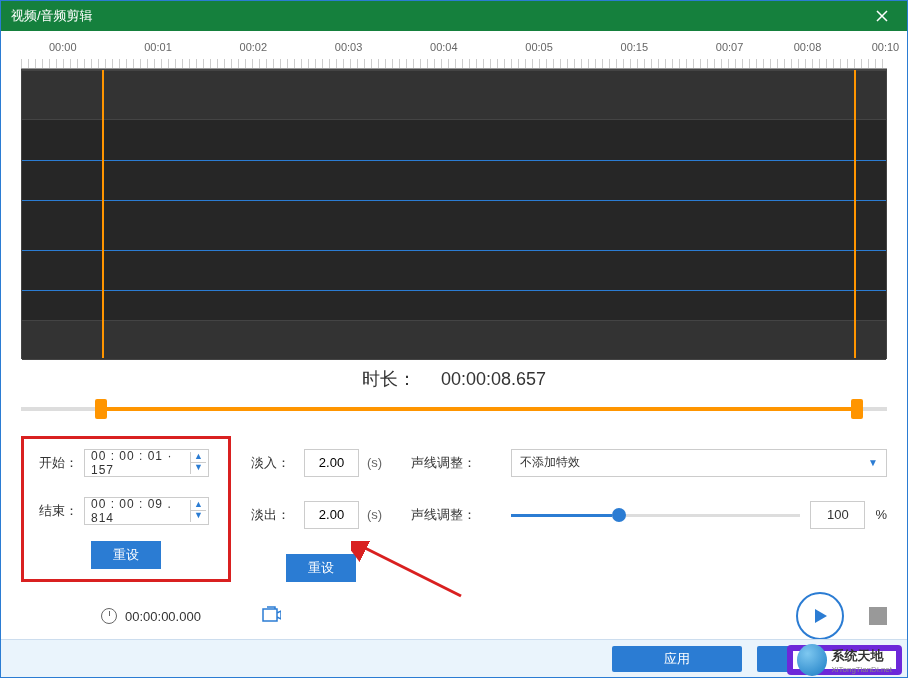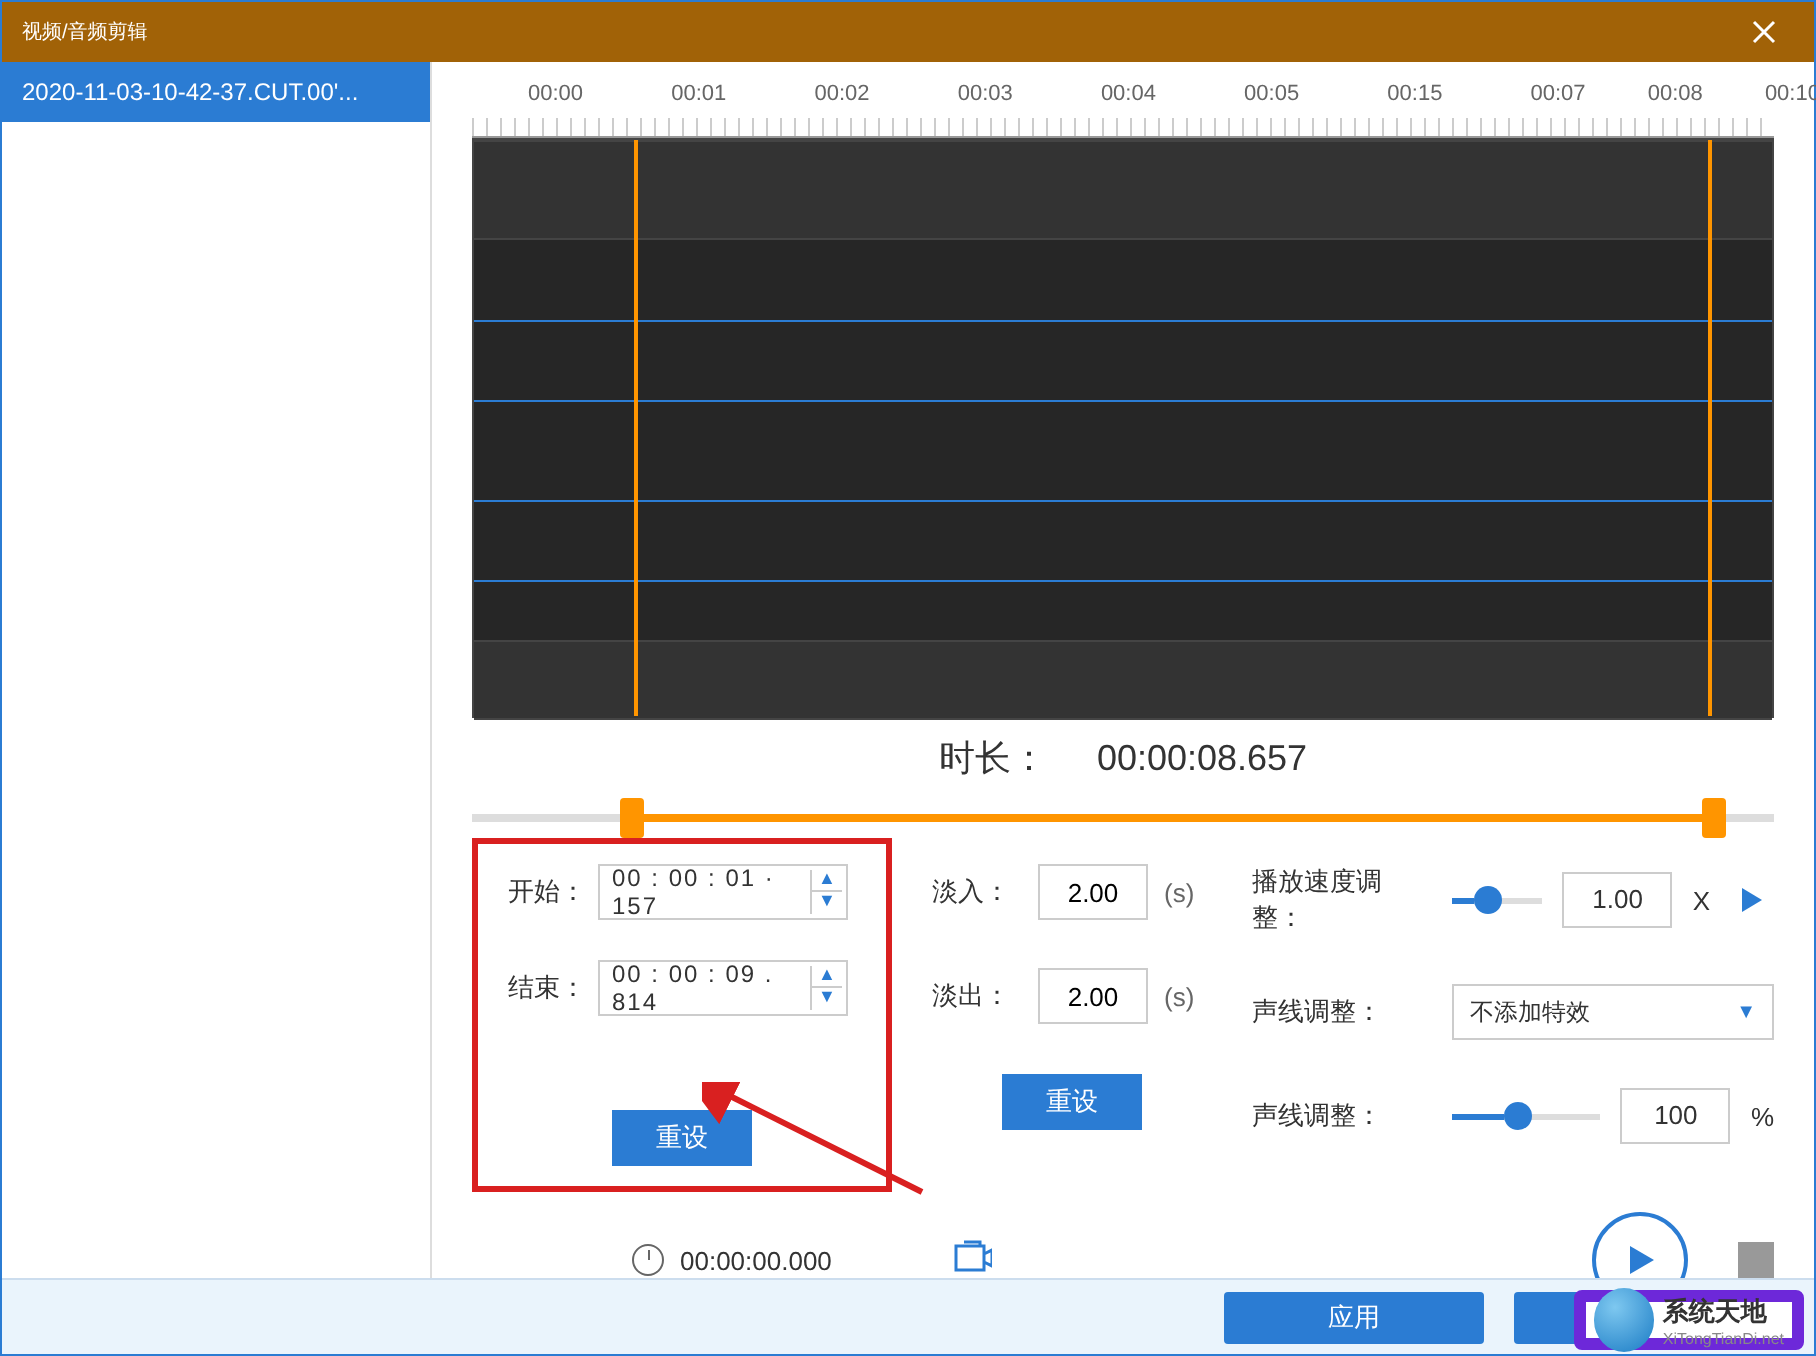--- a/index.html
+++ b/index.html
@@ -1,20 +1,20 @@
 <!DOCTYPE html>
 <html><head>
 <meta charset="utf-8">
 <style>
 * { box-sizing: border-box; margin: 0; padding: 0; font-family: "Microsoft YaHei", Arial, sans-serif; }
 body { background: #f0f0f0; width: 908px; height: 678px; overflow: hidden; }
 
 .window { width: 908px; height: 678px; background: #fff; border: 1px solid #2b7cd3; position: relative; }
 
-.titlebar { height: 30px; background: #a16207; color: #fff; display: flex; align-items: center; padding: 0 10px; font-size: 10px; }
+.titlebar { height: 30px; background: #15803d; color: #fff; display: flex; align-items: center; padding: 0 10px; font-size: 13px; }
 .titlebar .title { flex: 1; }
 .close-btn { width: 30px; height: 30px; display: flex; align-items: center; justify-content: center; cursor: pointer; font-size: 16px; }
 
 .body { display: flex; height: 610px; }
 
 .sidebar { width: 215px; background: #fff; border-right: 1px solid #ddd; }
 .file-tab { background: #2b7cd3; color: #fff; padding: 8px 10px; font-size: 12px; white-space: nowrap; overflow: hidden; text-overflow: ellipsis; }
 
 .main { flex: 1; display: flex; flex-direction: column; padding: 0; }
 
@@ -105,23 +105,20 @@
   <div class="titlebar">
     <span class="title">视频/音频剪辑</span>
     <div class="close-btn">
       <svg width="12" height="12" viewBox="0 0 12 12">
           <path d="M1 1 L11 11 M11 1 L1 11" stroke="#fff" stroke-width="1.5"></path>
         </svg>
     </div>
   </div>
 
   <div class="body">
-    <div class="sidebar">
-      <div class="file-tab">2020-11-03-10-42-37.CUT.00'...</div>
-    </div>
 
     <div class="main">
 
       <div class="timeline-area">
         <div class="ruler">
           <span class="tick" style="left:0%">00:00</span>
           <span class="tick" style="left:11%">00:01</span>
           <span class="tick" style="left:22%">00:02</span>
           <span class="tick" style="left:33%">00:03</span>
           <span class="tick" style="left:44%">00:04</span>
@@ -190,35 +187,20 @@
           <div class="row">
             <label>淡出：</label>
             <input class="num-input" value="2.00" style="">
             <span class="unit">(s)</span>
           </div>
           <button class="reset-btn">重设</button>
         </div>
 
         <div class="col3">
           <div class="row">
-            <label>播放速度调整：</label>
-            <div class="slider-wrap">
-              <div class="slider-track"></div>
-              <div class="slider-fill" style="width:25%"></div>
-              <div class="slider-thumb" style="left:25%"></div>
-            </div>
-            <div class="val-box">1.00</div>
-            <span>X</span>
-            <div class="play-mini">
-              <svg width="16" height="16" viewBox="0 0 16 16">
-                  <path d="M3 2 L13 8 L3 14 Z" fill="#2b7cd3"></path>
-                </svg>
-            </div>
-          </div>
-          <div class="row">
             <label>声线调整：</label>
             <div class="select-box">
               <span class="sel-val">不添加特效</span>
               <span class="sel-arrow">▼</span>
             </div>
           </div>
           <div class="row">
             <label>声线调整：</label>
             <div class="slider-wrap">
               <div class="slider-track"></div>

